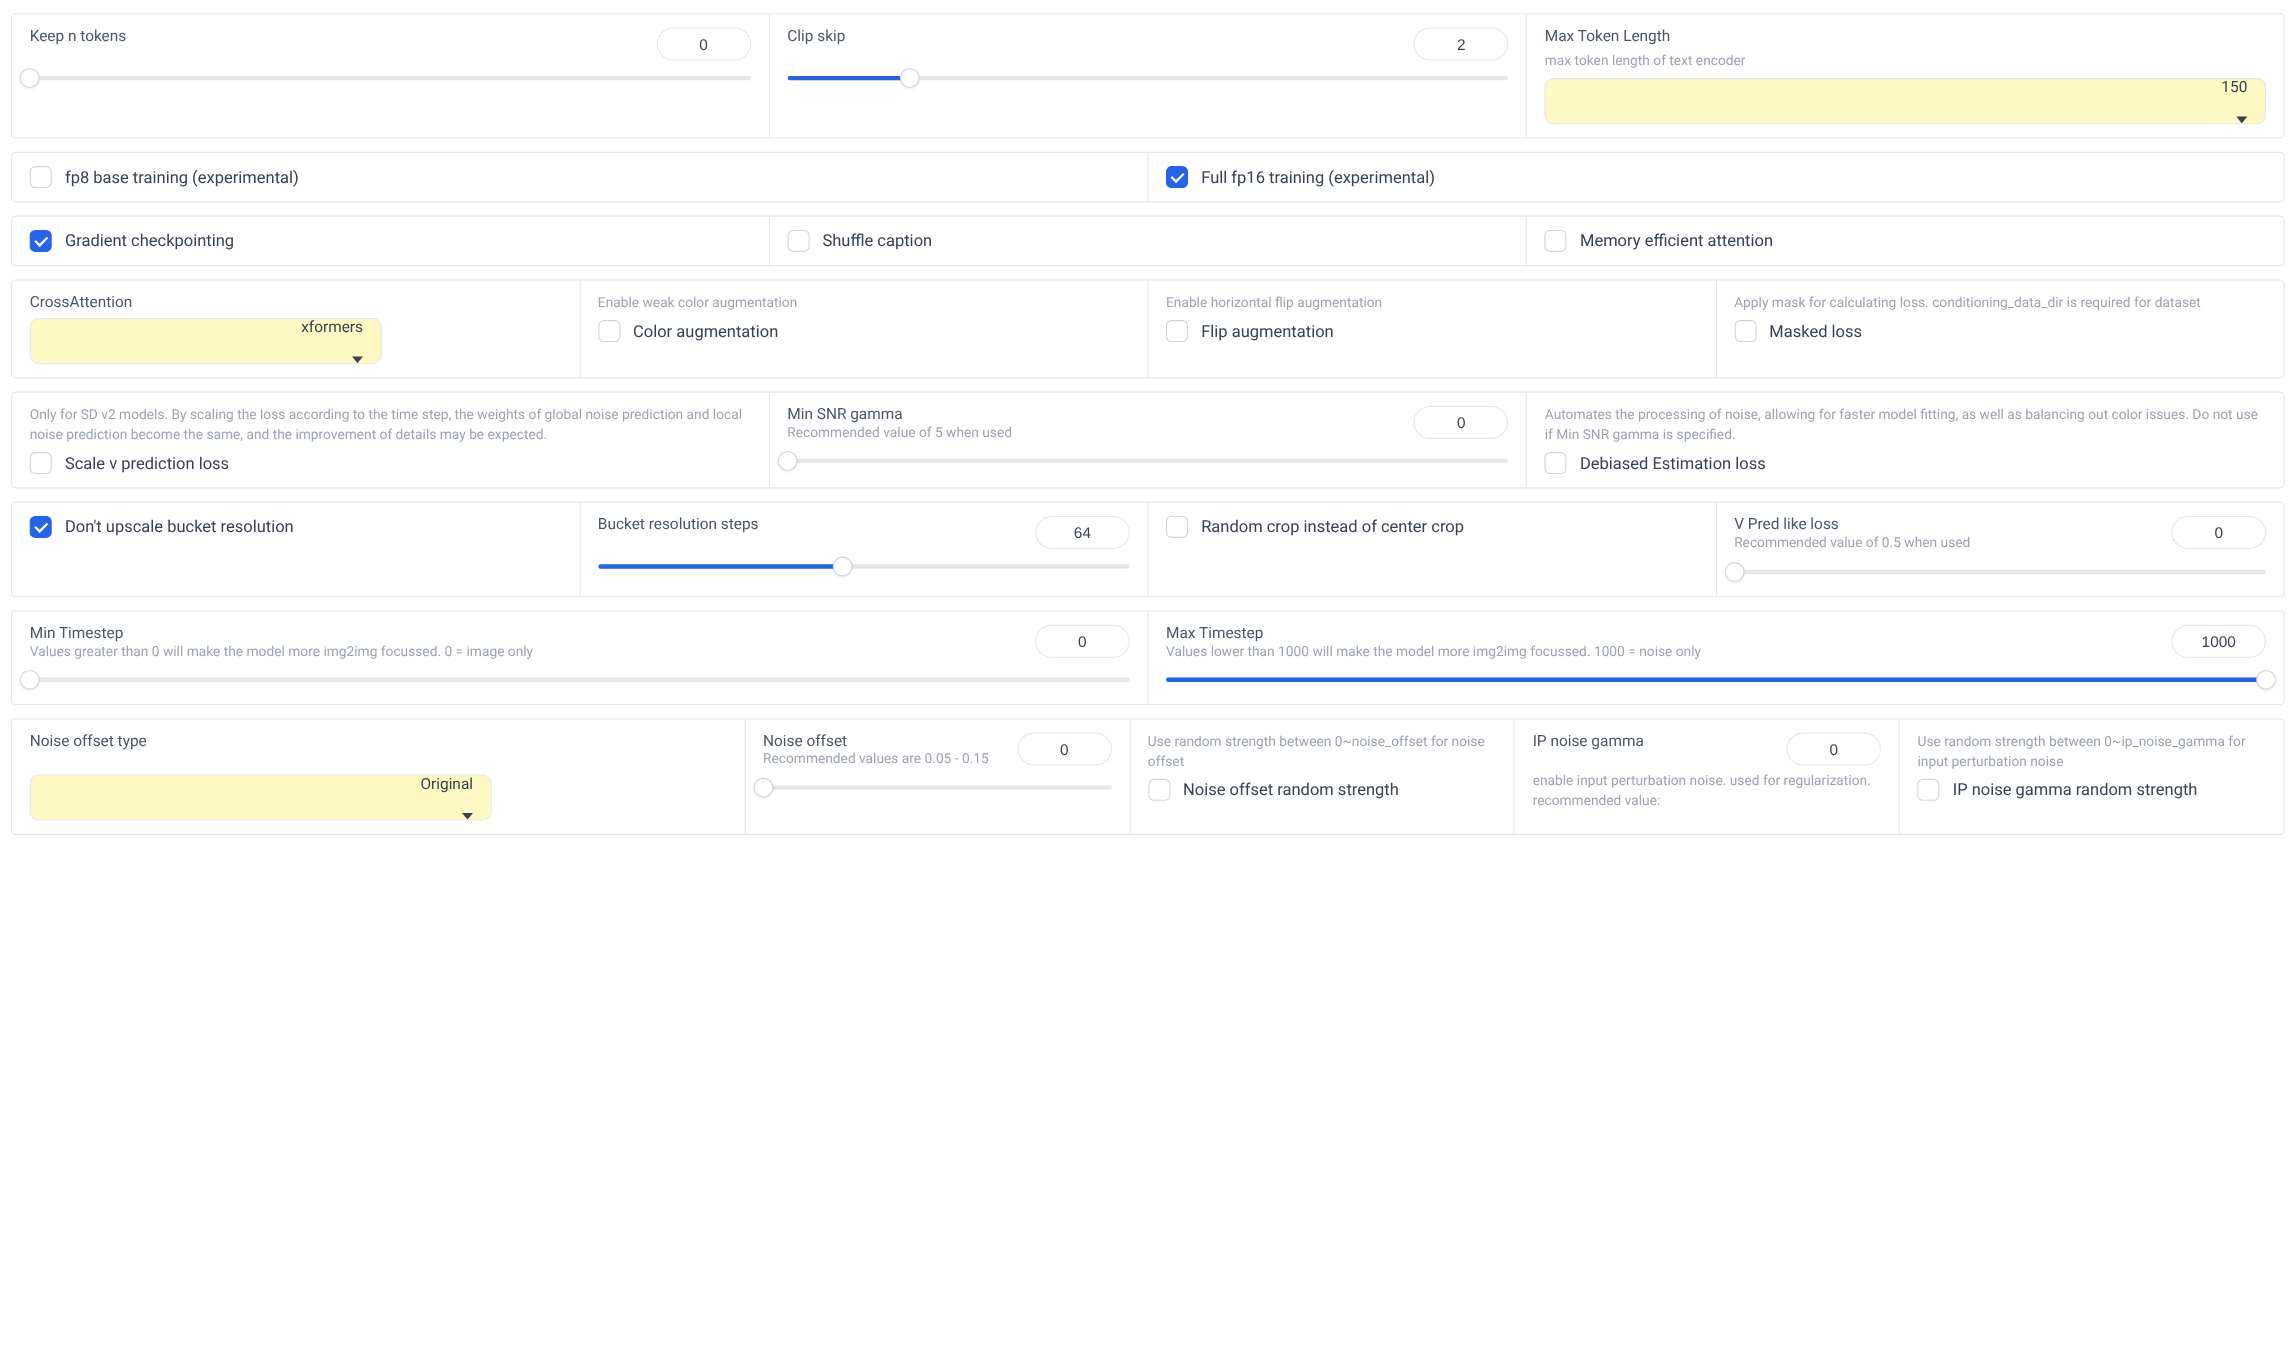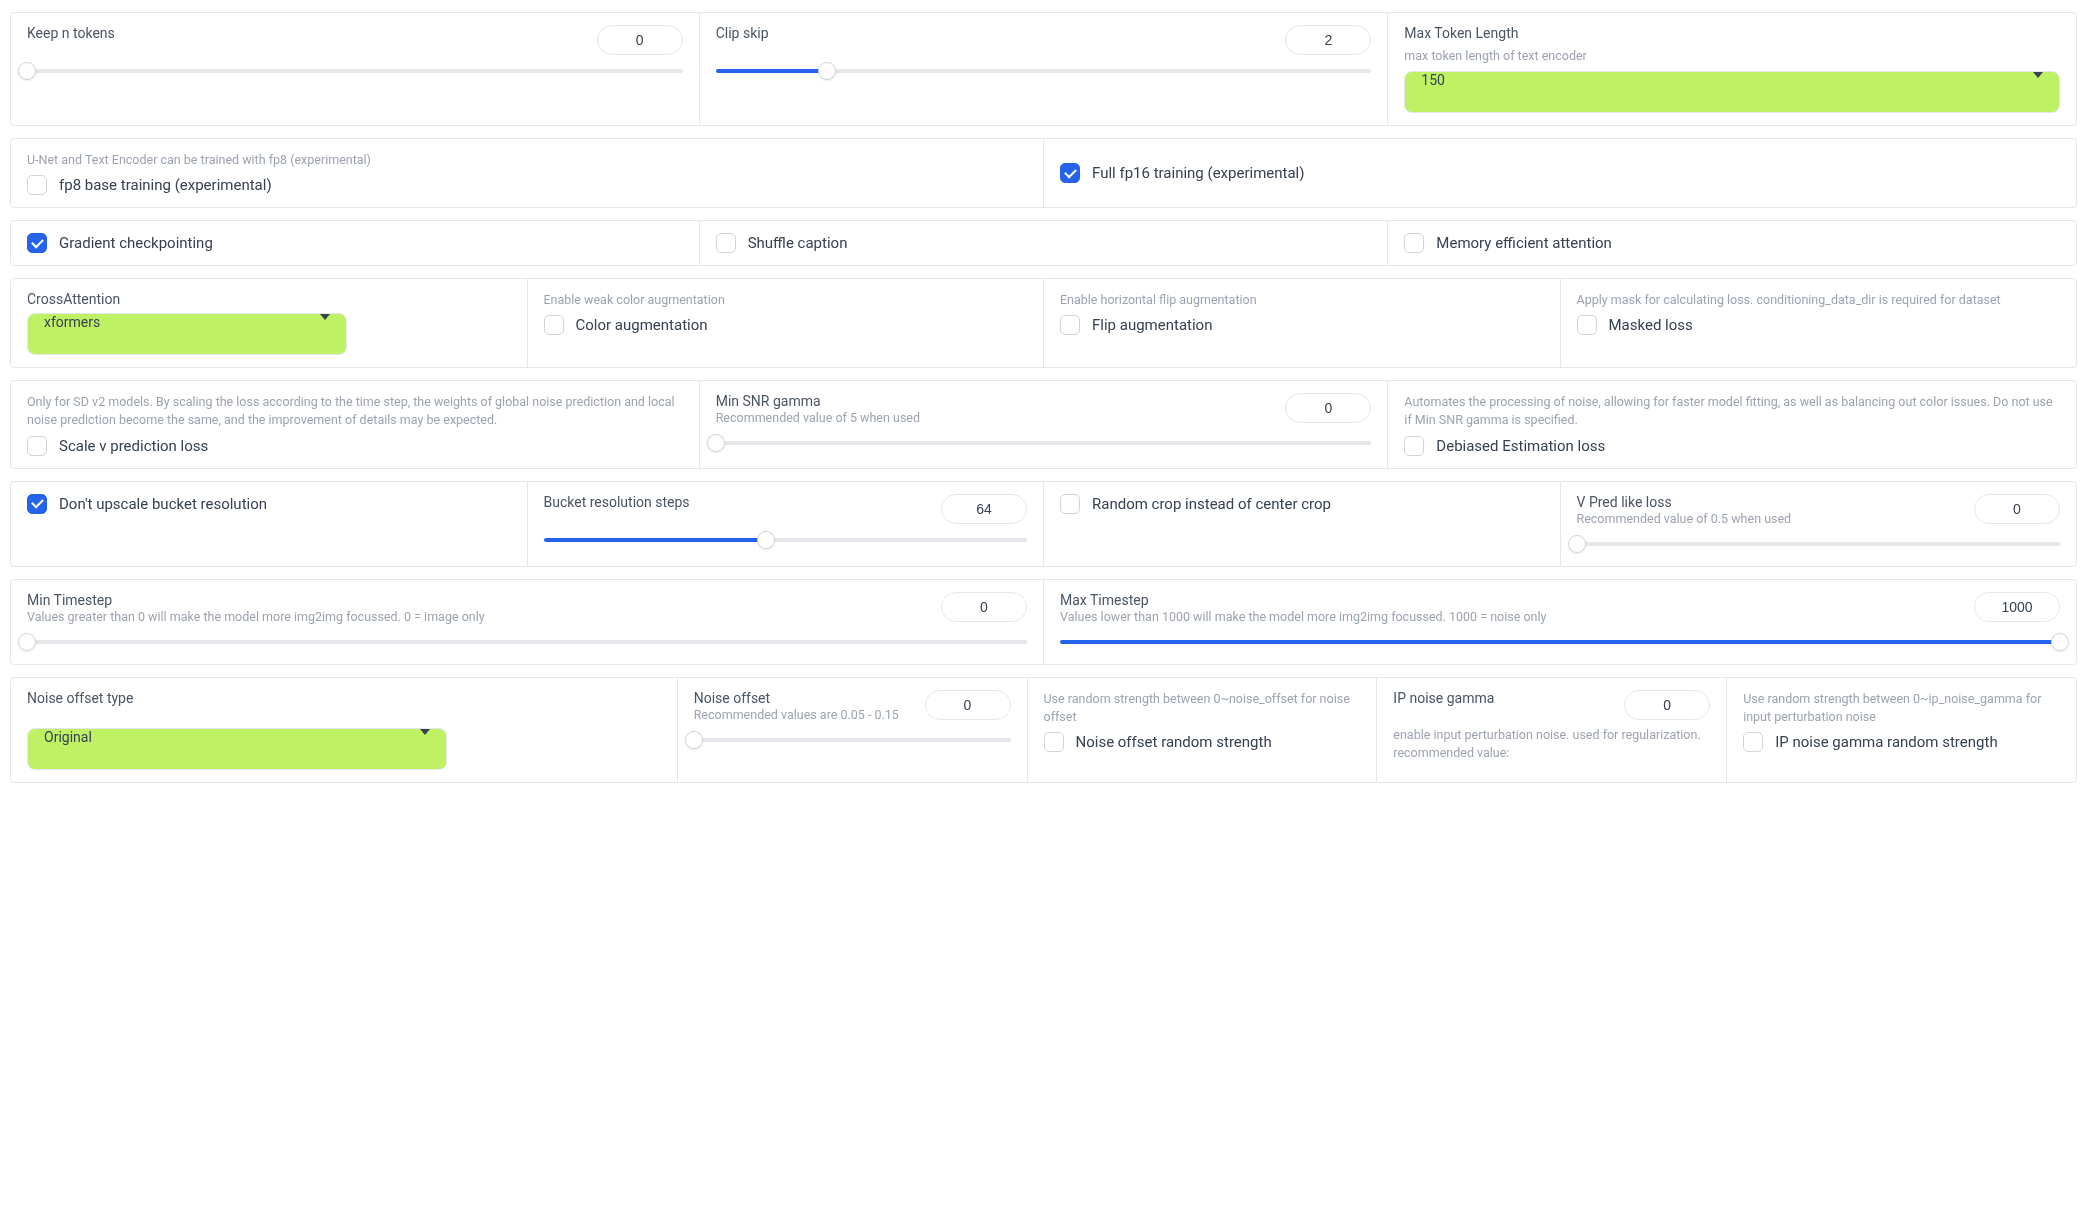--- a/index.html
+++ b/index.html
@@ -43,26 +43,27 @@
     text-align: center;
     font-size: 14px;
     color: #374151;
     padding: 0 8px;
   }
   .select {
     border: 1px solid #e5e7eb;
     border-radius: 8px;
     height: 42px;
     display: flex;
-    align-items: flex-start;
+    align-items: flex-end;
     justify-content: space-between;
     padding: 0 16px;
-    background: #bef264;
+    background: #fef9c3;
     cursor: pointer;
     width: 100%;
+    flex-direction: column;
   }
   .select .arrow {
     width: 0; height: 0;
     border-left: 5px solid transparent;
     border-right: 5px solid transparent;
     border-top: 6px solid #374151;
   }
   .slider-wrap { position: relative; height: 20px; display: flex; align-items: center; }
   .track { position: absolute; left: 0; right: 0; height: 4px; background: #e5e7eb; border-radius: 2px; }
   .fill { position: absolute; left: 0; height: 4px; background: #2563eb; border-radius: 2px; }
@@ -129,21 +130,20 @@
     <span class="hint">max token length of text encoder</span>
     <div class="select">
       <span>150</span>
       <span class="arrow"></span>
     </div>
   </div>
 </div>
 
 <div class="row">
   <div class="cell" style="flex:1">
-    <span class="hint">U-Net and Text Encoder can be trained with fp8 (experimental)</span>
     <label class="chk">
       <span class="chk-box"></span>
       <span class="chk-label">fp8 base training (experimental)</span>
     </label>
   </div>
   <div class="cell" style="flex:1; justify-content:center">
     <label class="chk">
       <span class="chk-box checked"></span>
       <span class="chk-label">Full fp16 training (experimental)</span>
     </label>

